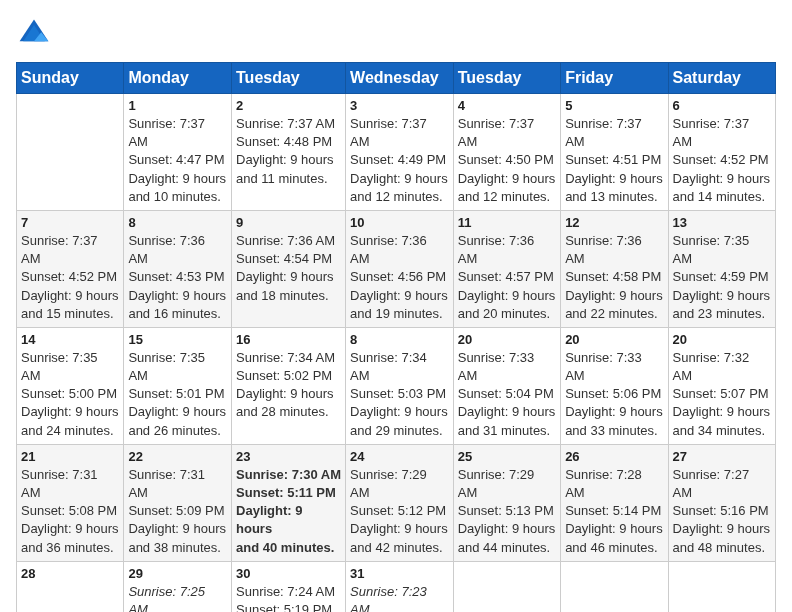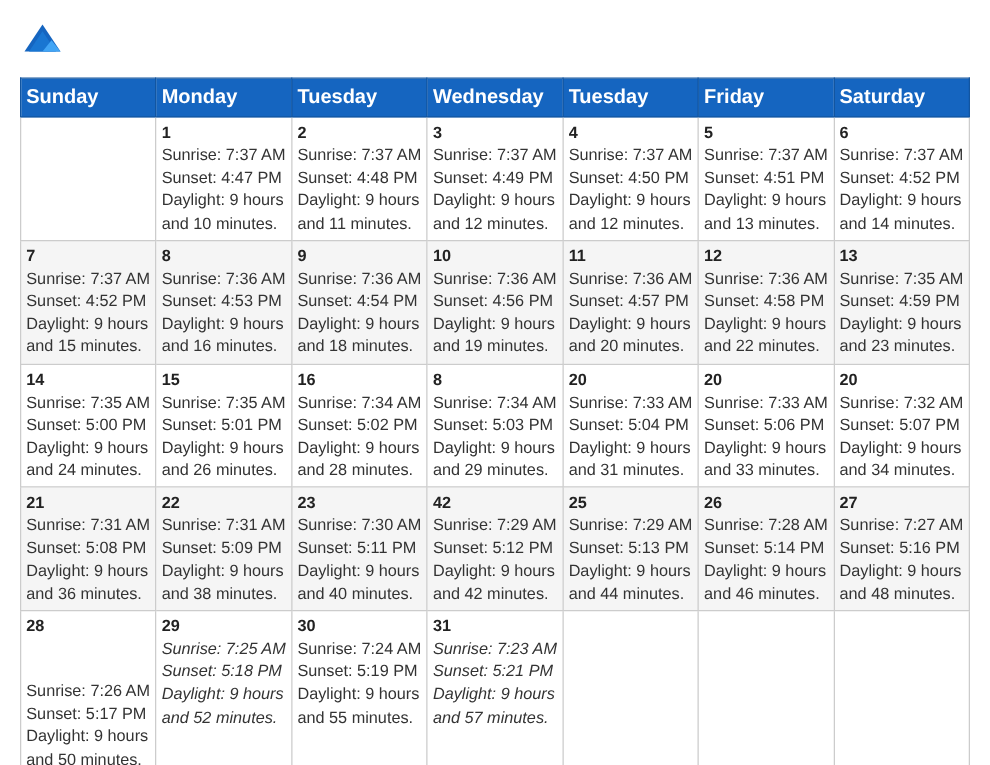--- a/index.html
+++ b/index.html
@@ -269,27 +269,27 @@
         </td>
         <td>
           <span class="day-number">22</span>
           <div class="day-info" style="white-space: pre-line;">Sunrise: 7:31 AM
 Sunset: 5:09 PM
 Daylight: 9 hours
 and 38 minutes.</div>
         </td>
         <td>
           <span class="day-number">23</span>
-          <div class="day-info" style="white-space: pre-line;">Sunrise: 7:30 AM
+          <div class="day-info" style="white-space: pre-line; font-weight: bold;">Sunrise: 7:30 AM
 Sunset: 5:11 PM
 Daylight: 9 hours
 and 40 minutes.</div>
         </td>
         <td>
-          <span class="day-number">42</span>
+          <span class="day-number">24</span>
           <div class="day-info" style="white-space: pre-line;">Sunrise: 7:29 AM
 Sunset: 5:12 PM
 Daylight: 9 hours
 and 42 minutes.</div>
         </td>
         <td>
           <span class="day-number">25</span>
           <div class="day-info" style="white-space: pre-line;">Sunrise: 7:29 AM
 Sunset: 5:13 PM
 Daylight: 9 hours

